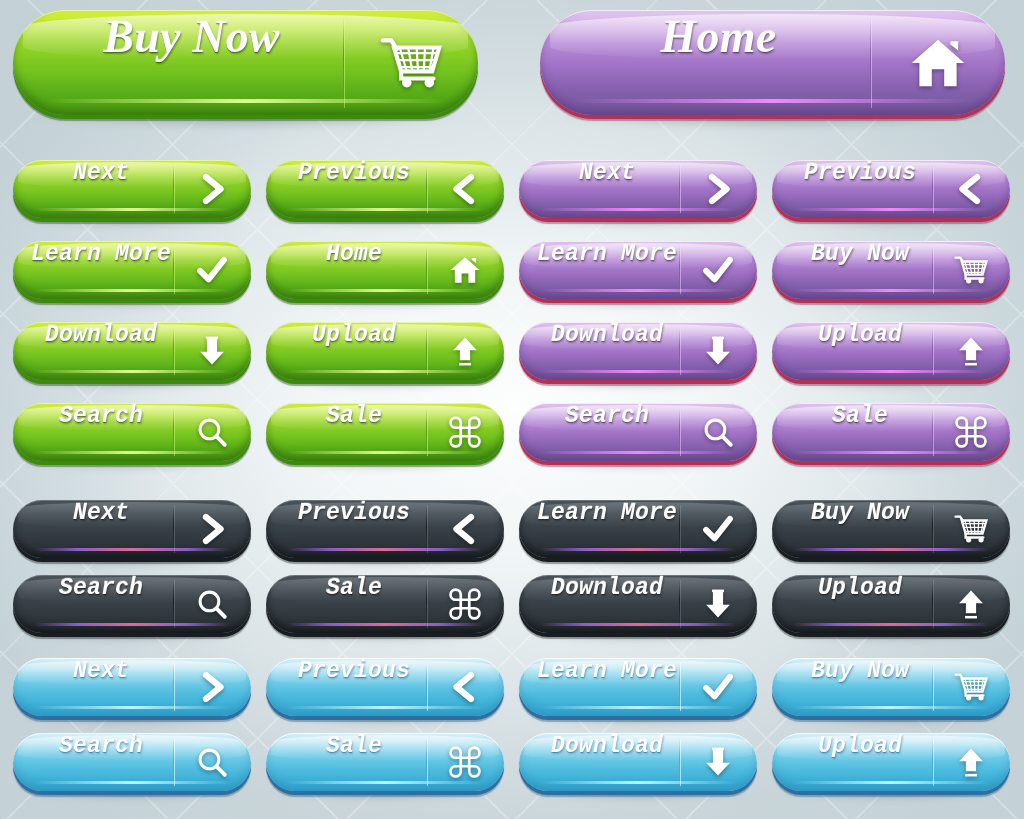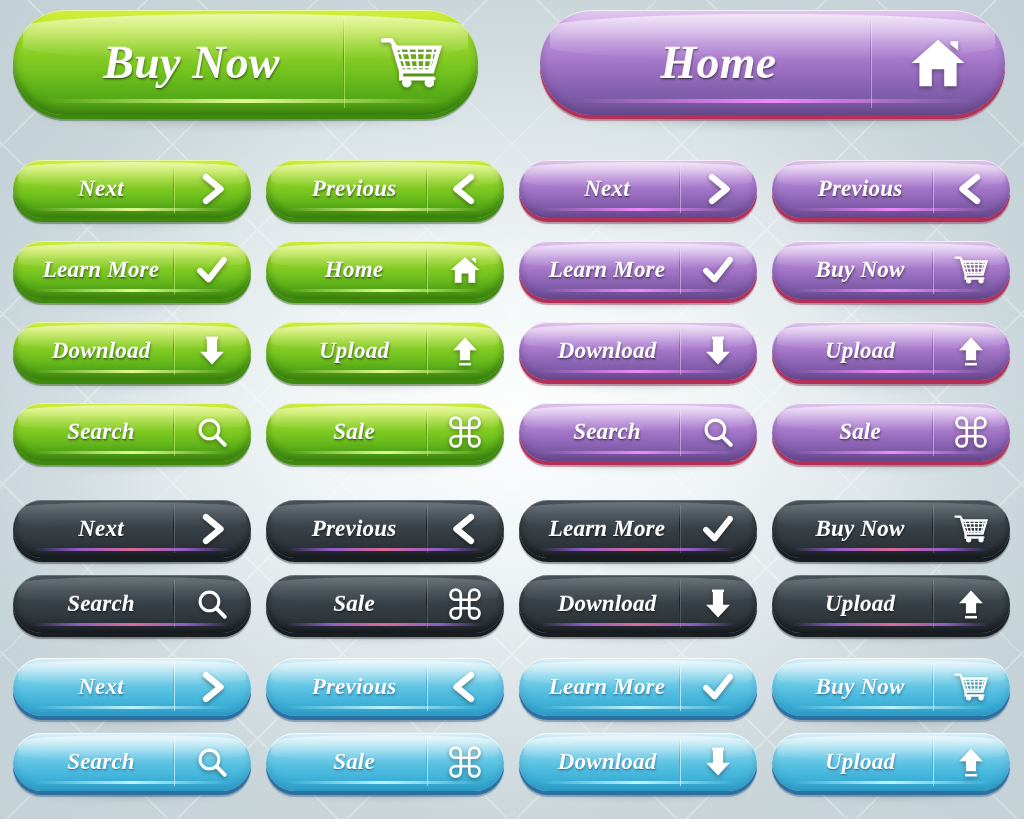--- a/index.html
+++ b/index.html
@@ -51,21 +51,20 @@
     box-sizing: border-box;
     display: flex;
     align-items: stretch;
     overflow: visible;
     cursor: pointer;
   }
   .btn .body {
     position: relative;
     flex: 1 1 auto;
     display: flex;
-    align-items: center;
     border-radius: 999px;
     overflow: hidden;
     box-sizing: border-box;
   }
   
   .btn .shadow {
     position: absolute;
     left: 5%;
     right: 5%;
     bottom: -9px;
@@ -124,21 +123,21 @@
     position: relative;
     z-index: 6;
     display: flex;
     align-items: center;
     justify-content: center;
     flex: 0 0 auto;
   }
   .icon svg { display: block; filter: drop-shadow(0 2px 2px rgba(0,0,0,.35)); }
 
   
-  .btn.small { width: 238px; height: 58px; }
+  .btn.small { width: 238px; height: 58px; font-family: Liberation Mono, monospace; }
   .btn.small .label { font-size: 23px; padding-left: 16px; }
   .btn.small .icon { width: 78px; }
   .btn.small .divider { left: 160px; }
   .btn.small .streak { bottom: 7px; }
 
   
   .btn.hero { width: 465px; height: 105px; }
   .btn.hero .label { font-size: 46px; padding-left: 26px; }
   .btn.hero .icon { width: 134px; }
   .btn.hero .divider { left: 330px; top: 7%; bottom: 7%; }

